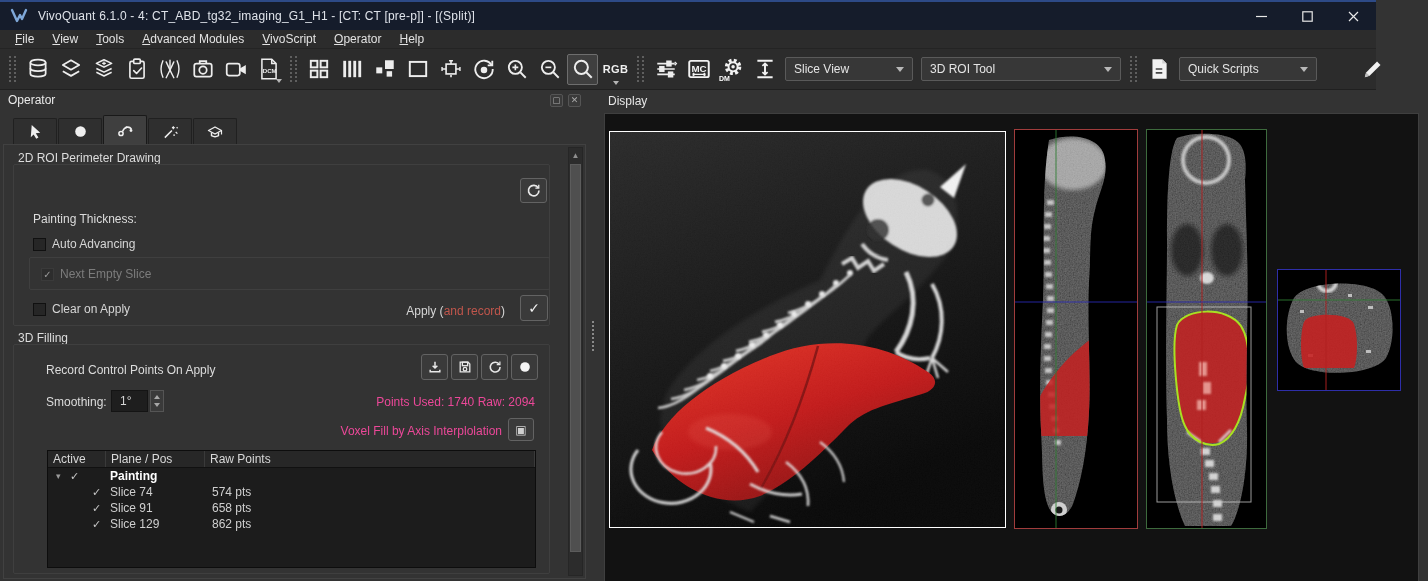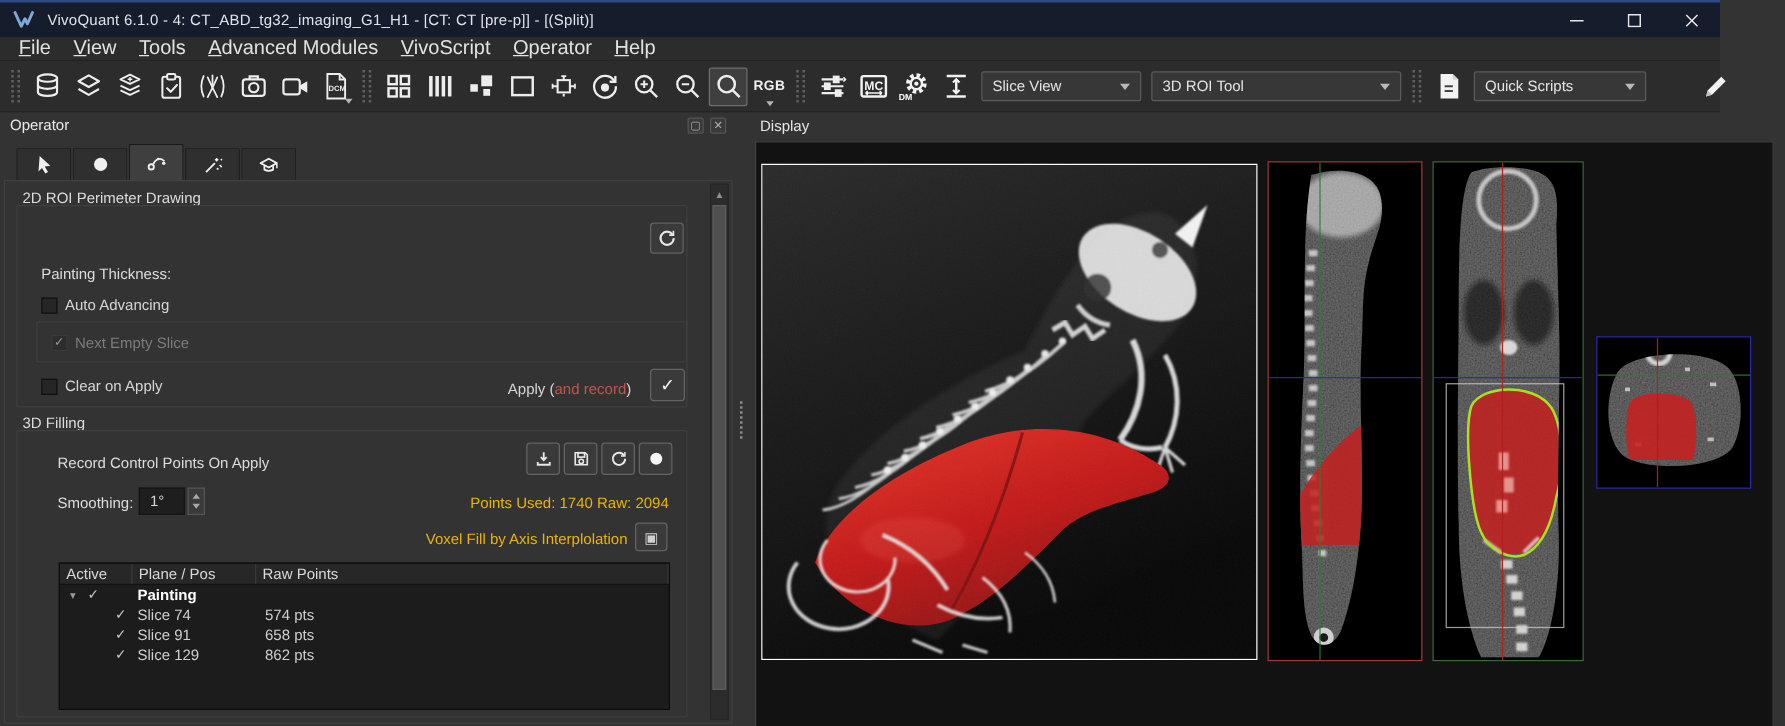--- a/index.html
+++ b/index.html
@@ -13,21 +13,21 @@
     background:#151c2b; border-top:2px solid #2d4a87; display:flex; align-items:center; }
   .titlebar .logo { width:20px; height:16px; margin:0 8px 0 10px; display:flex; align-items:center; }
   .titlebar .title { color:#dfe3ea; font-size:12px; letter-spacing:.2px; }
   .wincontrols { margin-left:auto; display:flex; height:100%; }
   .wcbtn { width:46px; height:100%; display:flex; align-items:center; justify-content:center; color:#e8e8e8; }
   .wcbtn svg { display:block; }
 
   
   .menubar { position:absolute; left:0; top:30px; width:100%; height:19px; background:#2c2c2c;
     border-bottom:1px solid #242424; display:flex; align-items:center; padding-left:6px; }
-  .menu-item { display:inline-block; padding:2px 9px; color:#e2e2e2; font-size:16px; }
+  .menu-item { display:inline-block; padding:2px 9px; color:#e2e2e2; font-size:12px; }
   .menu-item::first-letter { text-decoration:underline; }
 
   
   .toolbar { position:absolute; left:0; top:49px; width:100%; height:41px; background:#2c2c2c;
     border-bottom:1px solid #202020; display:flex; align-items:center; padding-left:4px; }
   .grip { width:7px; height:26px; border-left:2px dotted #5f5f5f; border-right:2px dotted #5f5f5f; margin:0 5px; flex:none; }
   .tbtn { width:31px; height:31px; margin:0 1px; display:flex; align-items:center; justify-content:center;
     position:relative; border:1px solid transparent; border-radius:2px; flex:none; }
   .tbtn.active { background:#3f3f3f; border-color:#6e6e6e; }
   .tbtn svg { display:block; }
@@ -93,21 +93,21 @@
   .chk-row { position:absolute; display:flex; align-items:center; }
   .chk { width:13px; height:13px; background:#262626; border:1px solid #101010; margin-right:6px; flex:none;
     display:flex; align-items:center; justify-content:center; font-size:10px; color:#9a9a9a; }
   .chk-label { color:#d6d6d6; }
   .disabled .chk { background:#2d2d2d; border-color:#3a3a3a; }
   .disabled .chk-label { color:#7c7c7c; }
 
   .apply-wrap { position:absolute; color:#d6d6d6; }
   .rec-red { color:#c0564c; }
 
-  .pts-label { color:#eab308; }
+  .pts-label { color:#ec4899; }
 
   
   .roi-table { position:absolute; background:#1c1c1c; border:1px solid #0d0d0d; color:#cfcfcf; overflow:hidden; }
   .rt-head { display:flex; height:17px; line-height:17px; background:#272727; border-bottom:1px solid #111; color:#d8d8d8; }
   .rt-head span { border-right:1px solid #3a3a3a; padding-left:5px; }
   .rt-row { display:flex; height:16px; line-height:16px; position:relative; }
   .c1 { width:58px; flex:none; } .c2 { width:99px; flex:none; } .c3 { flex:1; }
   .rt-caret { position:absolute; left:8px; top:0; color:#9a9a9a; font-size:9px; }
   .rt-chk-g { position:absolute; left:22px; top:0; color:#c8c8c8; font-size:11px; }
   .rt-chk { position:absolute; left:44px; top:0; color:#c8c8c8; font-size:11px; }

